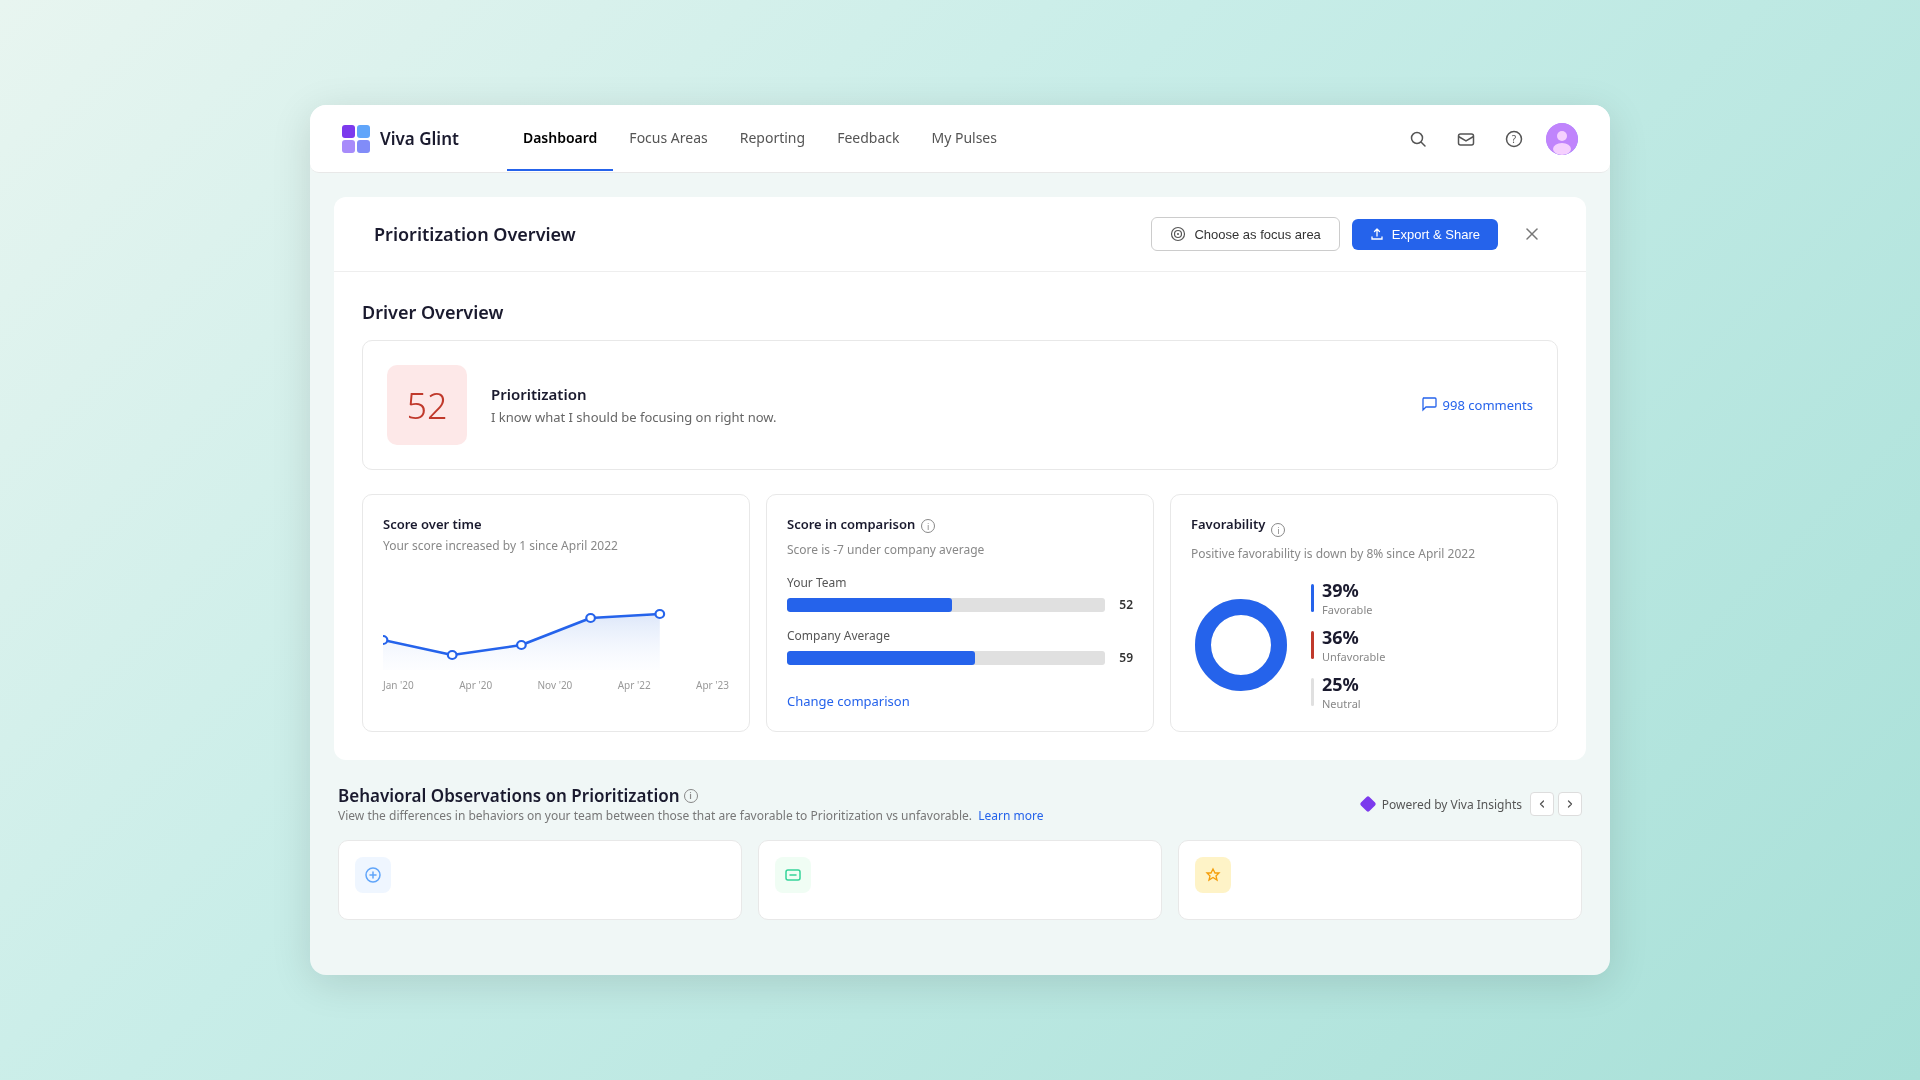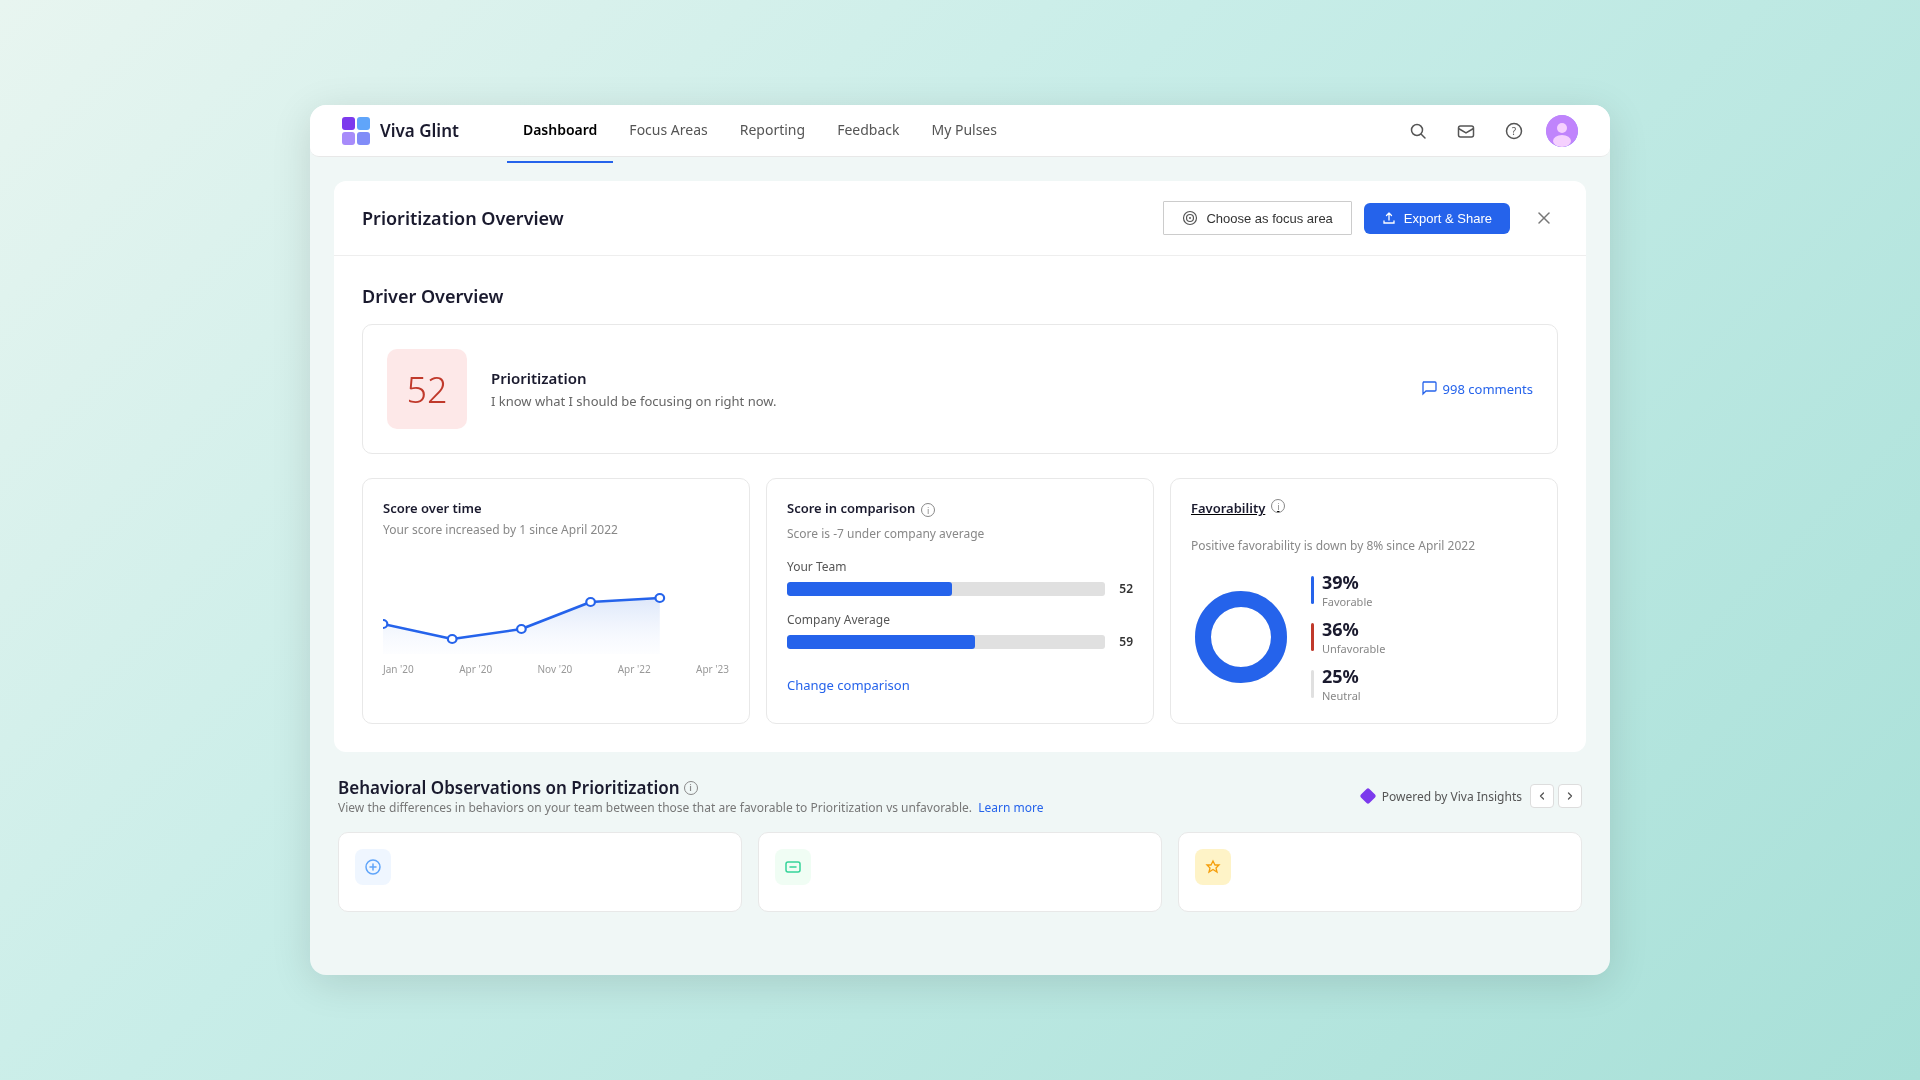--- a/index.html
+++ b/index.html
@@ -19,21 +19,21 @@
       min-height: 870px;
       box-shadow: 0 8px 40px rgba(0,0,0,0.12);
       overflow: hidden;
     }
     
     .nav-bar {
       background: white;
       padding: 0 32px;
       display: flex;
       align-items: center;
-      height: 52px;
+      height: 68px;
       border-bottom: 1px solid #e8e8e8;
       gap: 32px;
       border-radius: 9px;
     }
     .logo-area {
       display: flex;
       align-items: center;
       gap: 10px;
       margin-right: 16px;
     }
@@ -97,21 +97,21 @@
     
     .main-content {
       padding: 0;
     }
     
     .panel-header {
       background: white;
       margin: 24px;
       margin-bottom: 0;
       border-radius: 12px 12px 0 0;
-      padding: 20px 28px;
+      padding: 20px 40px;
       display: flex;
       align-items: center;
       border-bottom: 1px solid #eee;
     }
     .panel-title {
       font-size: 18px;
       font-weight: 600;
       color: #1a1a2e;
       flex: 1;
     }
@@ -119,21 +119,21 @@
       display: flex;
       gap: 12px;
       align-items: center;
     }
     .btn-focus-area {
       display: flex;
       align-items: center;
       gap: 8px;
       padding: 8px 18px;
       border: 1px solid #ccc;
-      border-radius: 1px;
+      border-radius: 6px;
       background: white;
       font-size: 13px;
       color: #333;
       cursor: pointer;
     }
     .btn-export {
       display: flex;
       align-items: center;
       gap: 8px;
       padding: 8px 18px;
@@ -574,21 +574,21 @@
               <div class="bar-track">
                 <div class="bar-fill" style="width:59%"></div>
               </div>
               <span class="bar-value">59</span>
             </div>
           </div>
           <span class="change-comparison-link">Change comparison</span>
         </div>
 
         <div class="stat-card">
-          <div style="display:flex;align-items:flex-start;gap:6px;margin-bottom:16px;text-decoration:underline;">
+          <div style="display:flex;align-items:flex-end;gap:6px;margin-bottom:8px;">
             <div class="stat-card-title">Favorability</div>
             <div class="info-icon">i</div>
           </div>
           <div class="stat-card-subtitle">Positive favorability is down by 8% since April 2022</div>
           <div class="favorability-content" style="margin-top:12px;">
             <div class="donut-wrapper">
               <svg width="100" height="100" viewBox="0 0 100 100">
 
                 <circle cx="50" cy="50" r="38" fill="none" stroke="#e0e0e0" stroke-width="16"></circle>
 

